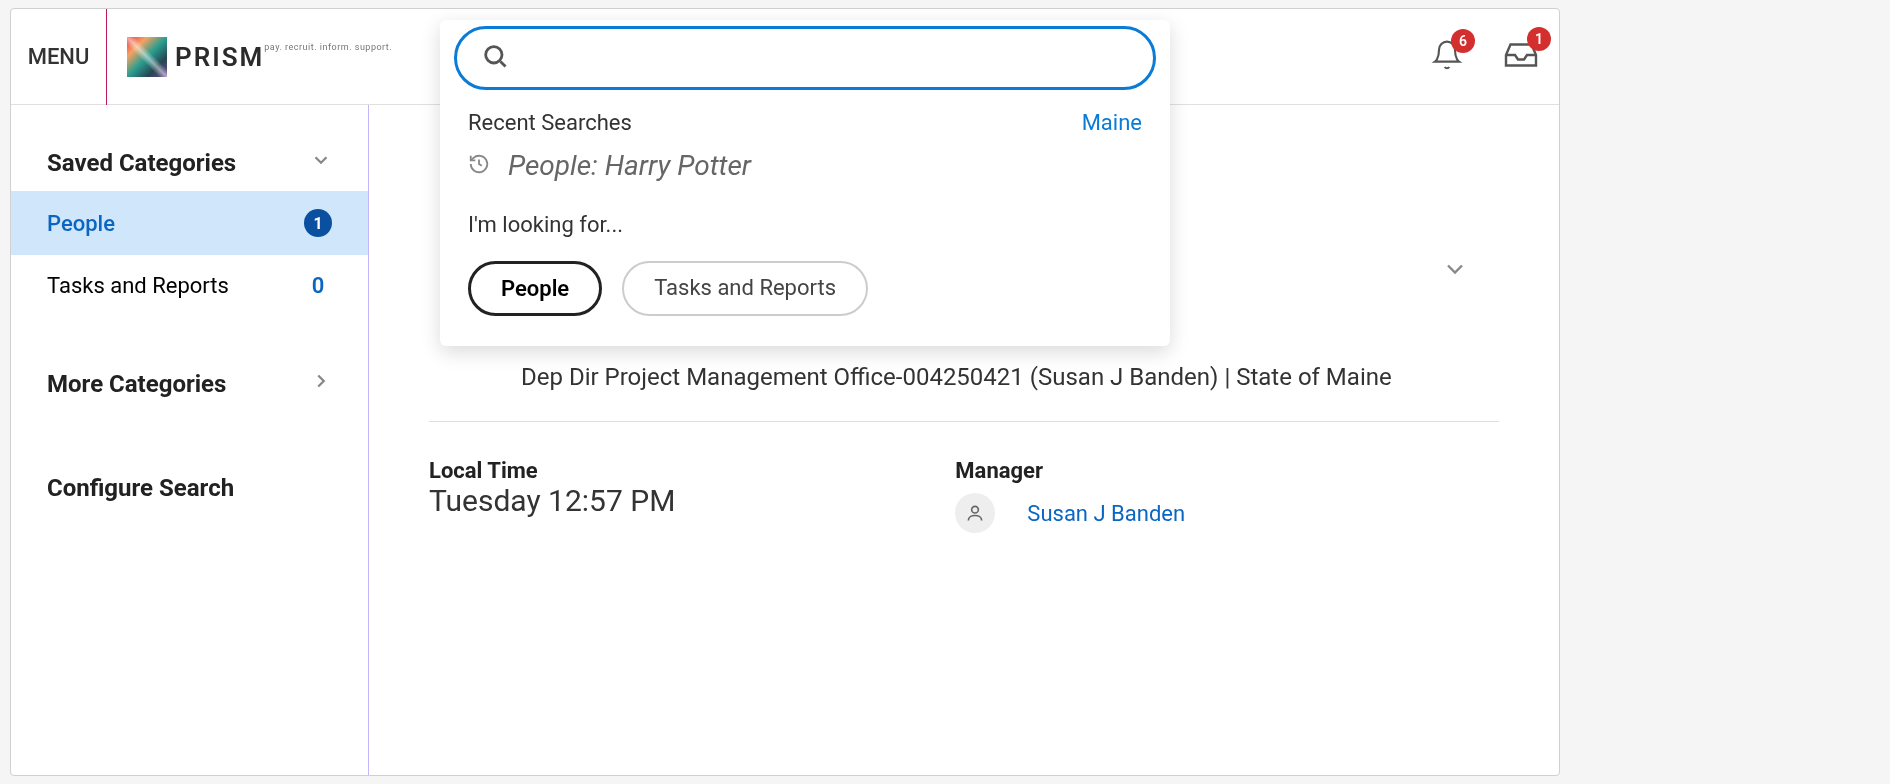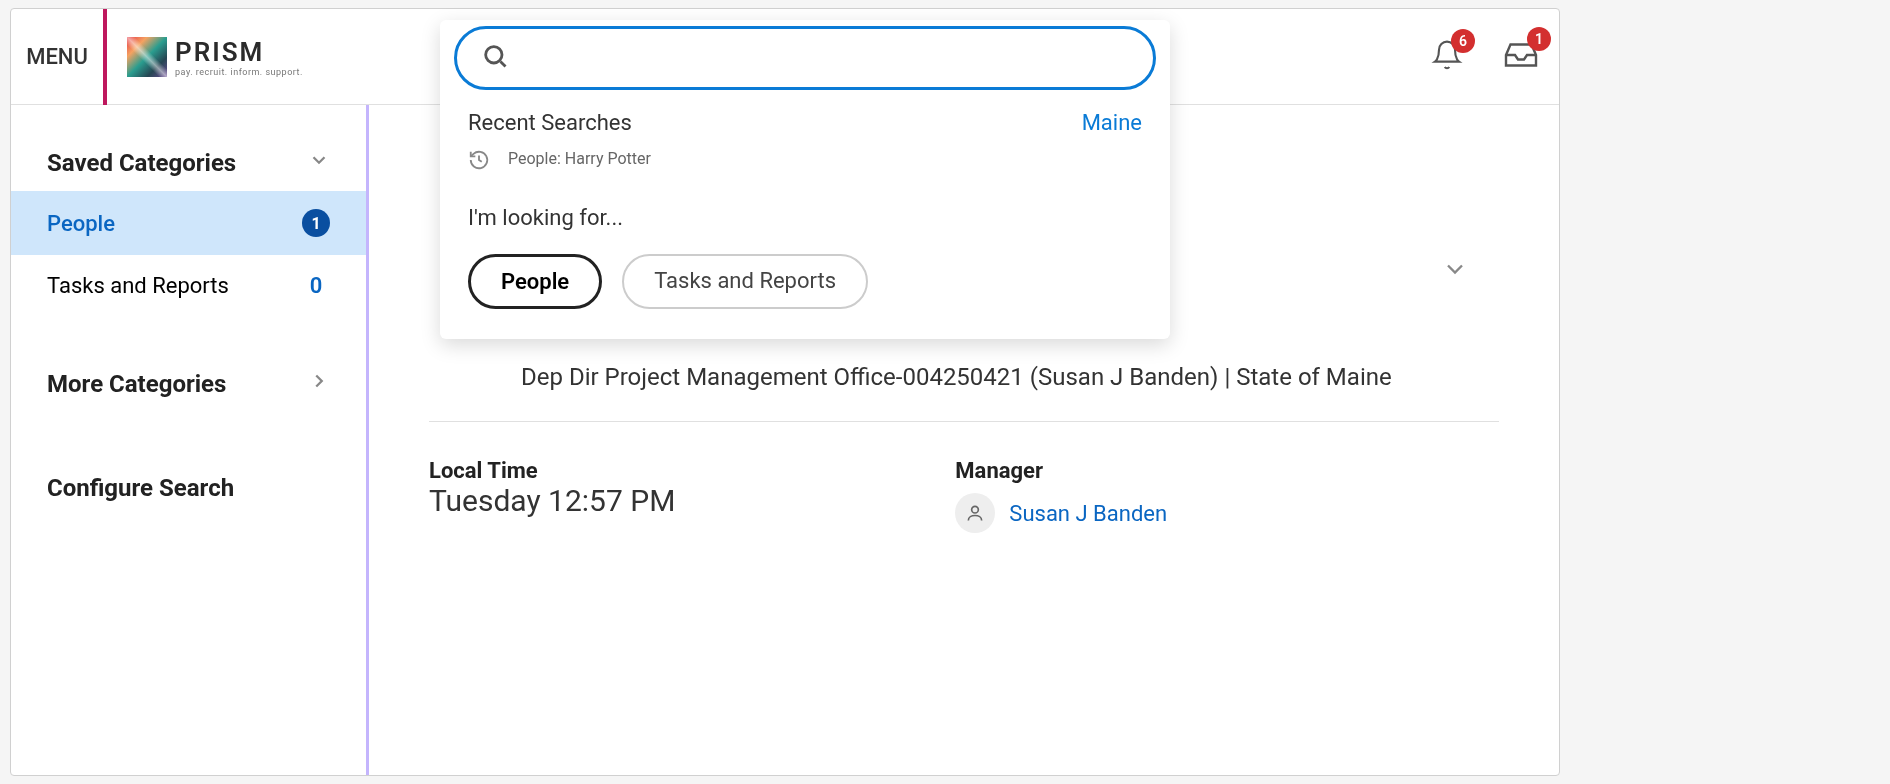--- a/index.html
+++ b/index.html
@@ -1,65 +1,65 @@
 <!DOCTYPE html>
 <html><head>
   <meta charset="utf-8">
   <style>
     * { box-sizing: border-box; margin: 0; padding: 0; font-family: -apple-system, BlinkMacSystemFont, "Segoe UI", Roboto, Arial, sans-serif; }
     body { background: #f5f5f5; width: 1890px; height: 784px; overflow: hidden; position: relative; }
     .frame { position: absolute; top: 8px; left: 10px; right: 330px; bottom: 8px; background: #fff; border: 1px solid #d0d0d0; border-radius: 4px; overflow: hidden; }
 
     .topbar { height: 96px; border-bottom: 1px solid #e0e0e0; display: flex; align-items: center; position: relative; }
-    .menu-btn { width: 96px; height: 96px; display: flex; align-items: center; justify-content: center; font-size: 22px; font-weight: 500; color: #333; border-right: 4px solid #be185d; cursor: pointer; }
+    .menu-btn { width: 96px; height: 96px; display: flex; align-items: center; justify-content: center; font-size: 22px; font-weight: 500; color: #333; border-right: 1px solid #be185d; cursor: pointer; }
     .logo { display: flex; align-items: center; padding: 0 20px; height: 96px; gap: 8px; }
     .logo-mark { width: 40px; height: 40px; background: linear-gradient(135deg, #e63946 0%, #f4a261 25%, #2a9d8f 50%, #264653 75%, #6a4c93 100%); position: relative; overflow: hidden; }
     .logo-mark::after { content:""; position:absolute; inset:0; background: linear-gradient(45deg, transparent 40%, rgba(255,255,255,.5) 50%, transparent 60%); }
-    .logo-text { display:flex; flex-direction:column; }
+    .logo-text { display:flex; flex-direction:row; }
     .logo-name { font-size: 26px; font-weight: 600; letter-spacing: 2px; color: #2b2b2b; }
     .logo-tag { font-size: 9px; color: #777; letter-spacing: .5px; }
 
     .topbar-right { position: absolute; right: 20px; top: 0; height: 96px; display: flex; align-items: center; gap: 40px; }
     .icon-btn { position: relative; cursor: pointer; color: #555; }
     .badge { position: absolute; top: -10px; right: -12px; background: #d32f2f; color: #fff; font-size: 14px; font-weight: 600; min-width: 24px; height: 24px; border-radius: 12px; display: flex; align-items: center; justify-content: center; padding: 0 4px; }
 
     .body { display: flex; height: calc(100% - 96px); }
-    .sidebar { width: 358px; border-right: 3px solid #c4b5fd; padding-top: 30px; }
+    .sidebar { width: 358px; border-right: 1px solid #c4b5fd; padding-top: 30px; }
     .side-section { padding: 0 36px; }
     .side-head { display: flex; align-items: center; justify-content: space-between; font-size: 24px; font-weight: 700; color: #222; padding: 14px 0; cursor: pointer; }
     .chev { color: #888; }
     .side-item { display: flex; align-items: center; justify-content: space-between; padding: 18px 36px; font-size: 22px; cursor: pointer; }
     .side-item.active { background: #cfe6fb; color: #0a66c2; font-weight: 500; }
     .count-pill { background: #0a4fa0; color:#fff; width:28px; height:28px; border-radius:50%; display:flex; align-items:center; justify-content:center; font-size:16px; font-weight:700; }
     .count-zero { color:#0a66c2; font-weight:600; width:28px; text-align:center; }
     .side-link { padding: 22px 36px; font-size: 24px; font-weight:700; color:#222; cursor:pointer; }
     .side-divider-space { height: 40px; }
 
     .main { flex: 1; padding: 40px 60px 0 60px; position: relative; }
     .card-hint { position:absolute; top: 150px; right: 90px; color:#888; }
     .result-subtitle { font-size: 24px; color: #333; margin-top: 218px; margin-left: 92px; }
     .divider { height:1px; background:#e0e0e0; margin: 30px 0 36px 0; }
     .detail-row { display:flex; gap: 280px; margin-left: 0; }
     .detail-block { }
     .detail-label { font-size: 22px; font-weight: 700; color:#222; margin-bottom: 0; }
     .detail-value { font-size: 30px; color:#333; }
-    .mgr-row { display:flex; align-items:center; gap:14px; margin-top:10px; }
+    .mgr-row { display:flex; align-items:center; gap:32px; margin-top:10px; }
     .avatar-sm { width:40px; height:40px; border-radius:50%; background:#eee; display:flex; align-items:center; justify-content:center; color:#666; }
     .mgr-link { color:#0a66c2; font-size:22px; }
 
     
     .search-panel { position: absolute; top: 20px; left: 440px; width: 730px; background:#fff; border-radius: 6px; box-shadow: 0 6px 20px rgba(0,0,0,.15); z-index: 50; padding: 0 0 30px 0; }
     .search-box { margin: 6px 14px 20px 14px; height: 64px; border: 3px solid #0a7bd6; border-radius: 40px; display:flex; align-items:center; padding: 0 24px; gap: 16px; }
     .search-box input { border:none; outline:none; font-size: 26px; flex:1; background:transparent; }
     .search-icon { color:#555; }
     .cursor-ptr { position:absolute; top: 60px; left: 1094px; color:#000; pointer-events:none; }
     .panel-inner { padding: 0 28px; }
     .recent-head { display:flex; justify-content:space-between; align-items:center; font-size:22px; color:#333; margin-bottom: 14px; }
     .clear-link { color:#0a7bd6; cursor:pointer; font-size:22px; }
-    .recent-item { display:flex; align-items:flex-start; gap:18px; color:#666; font-size:16px; margin-bottom: 30px; cursor:pointer; }
+    .recent-item { display:flex; align-items:flex-start; gap:18px; color:#666; font-style:italic; font-size:28px; margin-bottom: 30px; cursor:pointer; }
     .history-icon { color:#888; font-style:normal; }
     .looking-label { font-size:22px; color:#333; margin-bottom: 24px; }
     .chip-row { display:flex; gap:20px; }
     .chip { border-radius: 28px; padding: 12px 30px; font-size:22px; cursor:pointer; background:#fff; }
     .chip.selected { border: 3px solid #222; font-weight:600; }
     .chip.unselected { border: 2px solid #ccc; color:#444; }
   </style>
 </head>
 <body>
 

